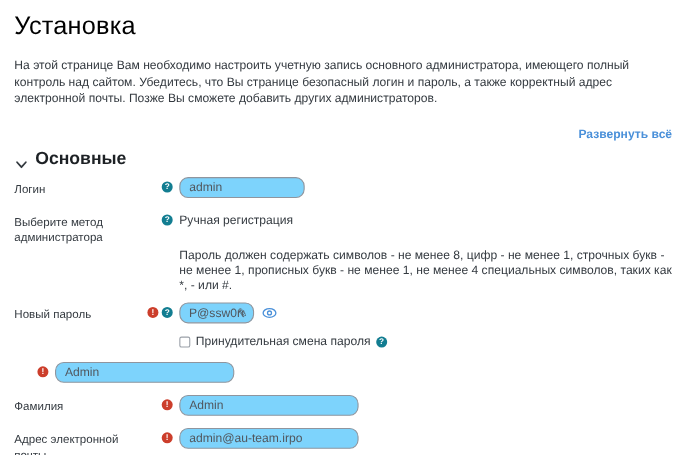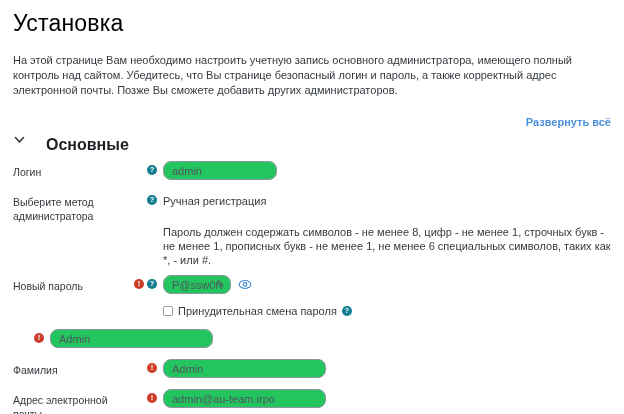--- a/index.html
+++ b/index.html
@@ -38,22 +38,22 @@
     margin-bottom:6px;
   }
   .expand-row a{
     font-size:11px;
     color:var(--link);
     text-decoration:none;
     font-weight:bold;
   }
   .section-header{
     display:flex;
-    align-items:flex-start;
-    gap:21px;
+    align-items:flex-end;
+    gap:7px;
     margin:2px 0 7px 1px;
     cursor:pointer;
   }
   .section-header h2{
     font-size:16px;
     font-weight:bold;
     color:var(--heading);
   }
   .chev{display:inline-flex;align-items:center;}
   
@@ -100,21 +100,21 @@
   .badge.required{background:var(--required);cursor:default;}
   input.text-input{
     height:19px;
     border:1px solid var(--border);
     border-radius:8px;
     padding:0 8px;
     font-size:11px;
     font-family:"Liberation Sans", sans-serif;
     color:var(--input-text);
     outline:none;
-    background:#22c55e;
+    background:#7dd3fc;
   }
   .w-login{width:114px;}
   .w-name{width:163px;}
   .w-pw{width:68px;padding-right:18px;}
   .static-value{
     font-size:11px;
     color:var(--text);
     padding-top:4px;
   }
   .hint-row{margin-bottom:8px;}
@@ -187,21 +187,21 @@
       </div>
       <div class="control">
         <span class="static-value">Ручная регистрация</span>
       </div>
     </div>
 
     <div class="form-row hint-row">
       <div class="label"></div>
       <div class="icons"></div>
       <div class="control">
-        <div class="hint">Пароль должен содержать символов - не менее 8, цифр - не менее 1, строчных букв - не менее 1, прописных букв - не менее 1, не менее 6 специальных символов, таких как *, - или #.</div>
+        <div class="hint">Пароль должен содержать символов - не менее 8, цифр - не менее 1, строчных букв - не менее 1, прописных букв - не менее 1, не менее 4 специальных символов, таких как *, - или #.</div>
       </div>
     </div>
 
     <div class="form-row">
       <div class="label">Новый пароль</div>
       <div class="icons">
         <span class="badge required">!</span>
         <span class="badge help">?</span>
       </div>
       <div class="control">

